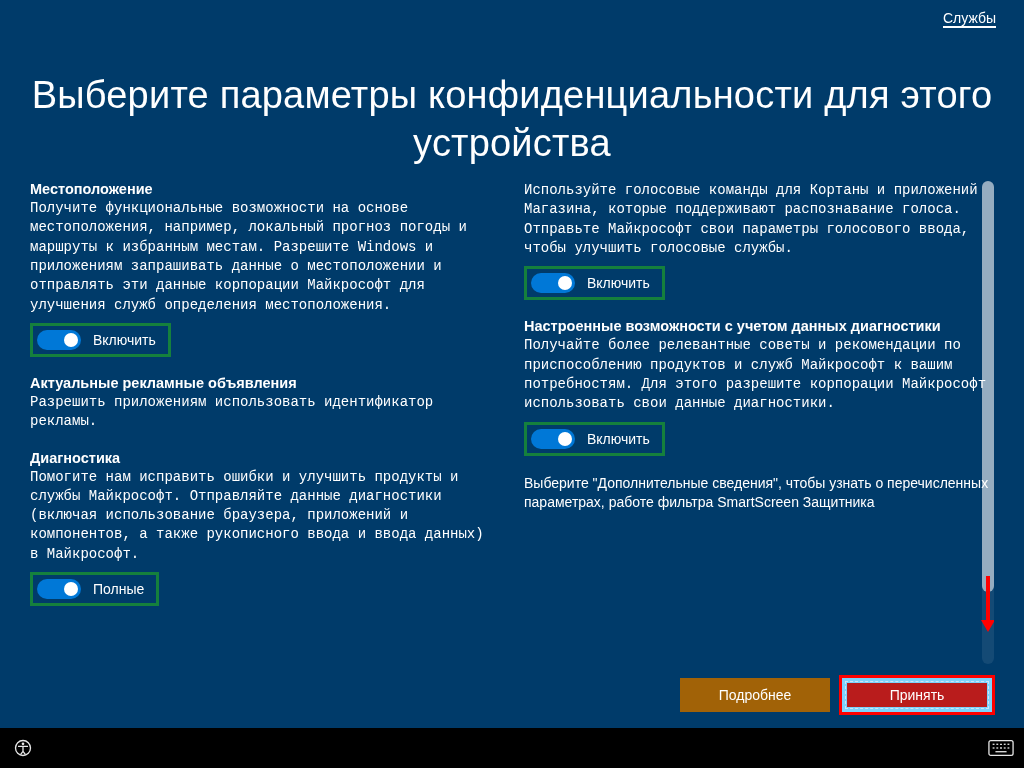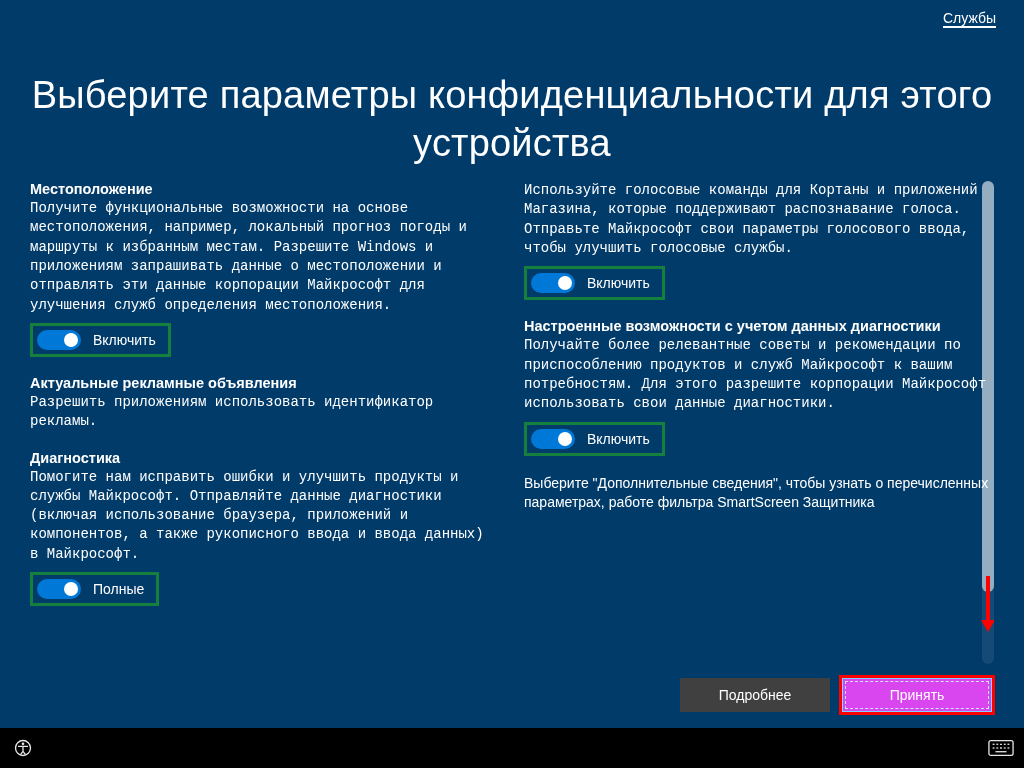--- a/index.html
+++ b/index.html
@@ -136,32 +136,32 @@
   .button-row {
     display: flex;
     justify-content: flex-end;
     gap: 12px;
     margin-top: 14px;
     padding-right: 2px;
   }
   .btn {
     min-width: 150px;
     height: 34px;
-    background: #404040;
+    background: #a16207;
     border: none;
     color: #ffffff;
     font-size: 14px;
     cursor: pointer;
     padding: 0 14px;
   }
   .btn-primary {
-    background: #d946ef;
+    background: #b91c1c;
     outline: 1px dashed #cfe6f7;
     outline-offset: -4px;
-    border: 1px solid #7dd3fc;
+    border: 5px solid #7dd3fc;
   }
   .btn-hl { box-shadow: 0 0 0 3px #ff0000; }
   .bottombar {
     position: absolute;
     left: 0; right: 0; bottom: 0;
     height: 40px;
     background: #000000;
     display: flex;
     justify-content: space-between;
     align-items: center;

